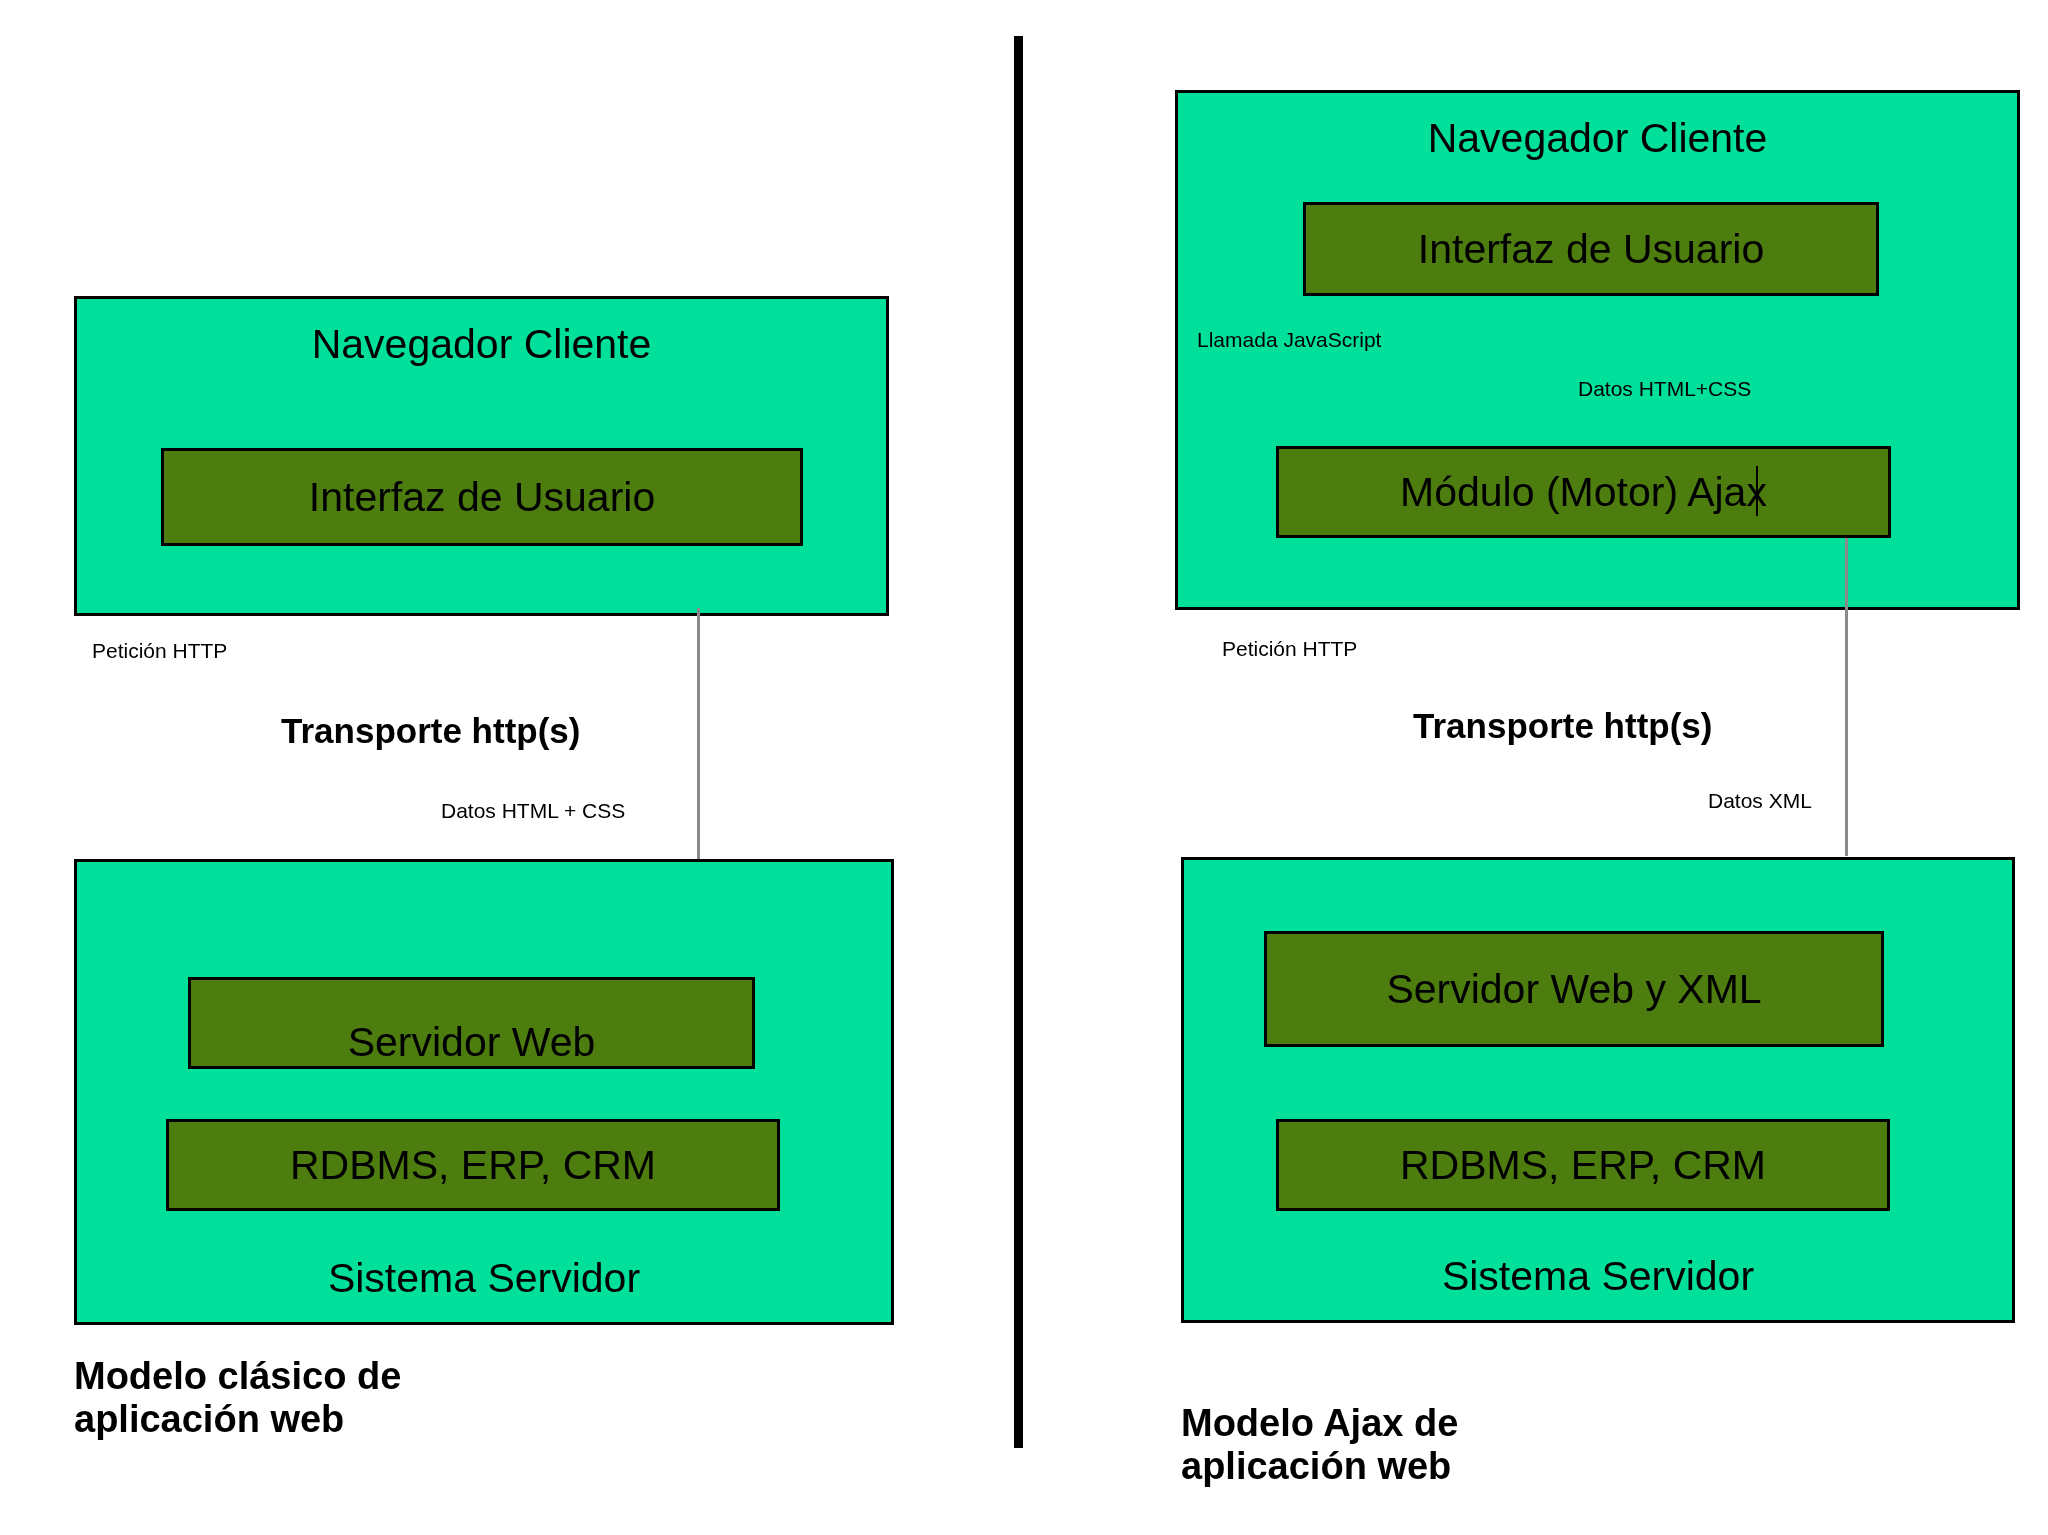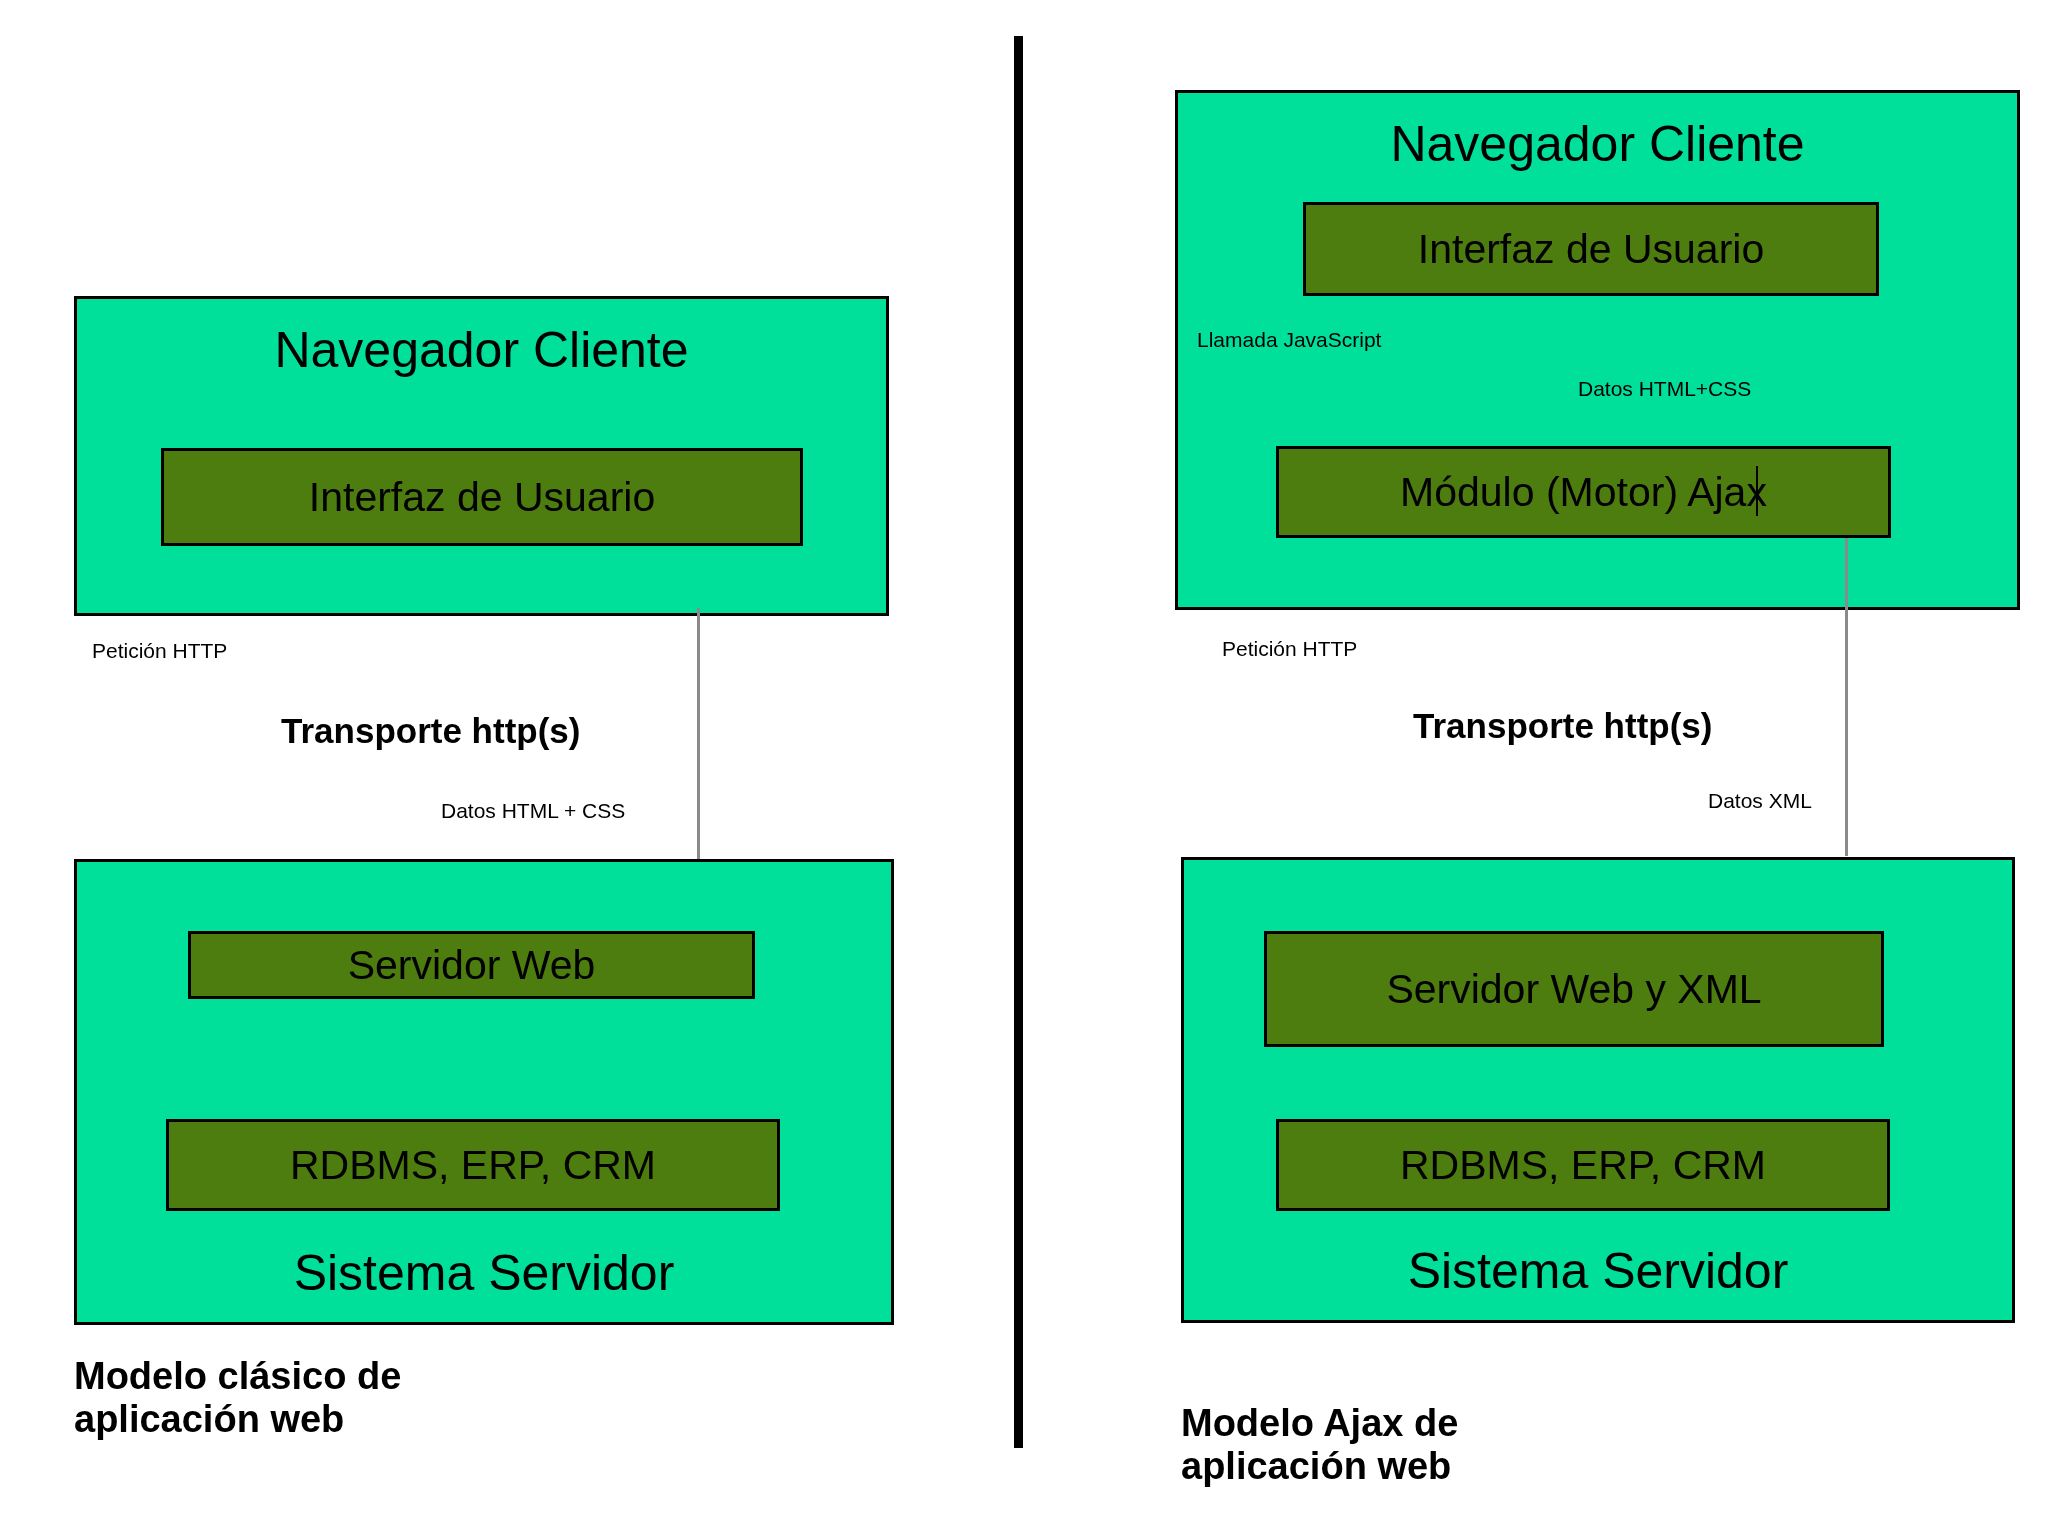--- a/index.html
+++ b/index.html
@@ -69,21 +69,21 @@
 
   
   .plainline {
     position: absolute;
     width: 3px;
     background: #8a8a8a;
   }
   .plainline.black { background: #000000; }
 
   
-  .t-panel   { font-size: 50px; }
+  .t-panel   { font-size: 41px; }
   .t-box     { font-size: 41px; }
   .t-small   { font-size: 21px; }
   .t-bold    { font-size: 35px; }
   .t-caption { font-size: 38px; }
 </style>
 </head>
 <body>
 
 <div id="canvas">
 
@@ -103,21 +103,21 @@
   <div class="arrow up" style="left:685px; top:548px; width:28px; height:66px;"></div>
 
   <div class="label t-small" style="left:92px; top:640px;">Petición HTTP</div>
   <div class="label bold t-bold" style="left:253px; top:713px;">Transporte http(s)</div>
   <div class="label t-small" style="left:441px; top:800px;">Datos HTML + CSS</div>
 
   <div class="green-panel" style="left:74px; top:859px; width:820px; height:466px;">
     <div class="panel-title t-panel" style="bottom:20px;">Sistema Servidor</div>
   </div>
 
-  <div class="white-box t-box" style="left:188px; top:931px; width:567px; height:68px;">
+  <div class="white-box t-box" style="left:188px; top:977px; width:567px; height:92px;align-items:flex-end;">
     <span>Servidor Web</span>
   </div>
 
   <div class="arrow down" style="left:234px; top:1023px; width:28px; height:96px;"></div>
   <div class="arrow up" style="left:674px; top:1023px; width:28px; height:96px;"></div>
 
   <div class="white-box t-box" style="left:166px; top:1119px; width:614px; height:92px;">
     <span>RDBMS, ERP, CRM</span>
   </div>
 

